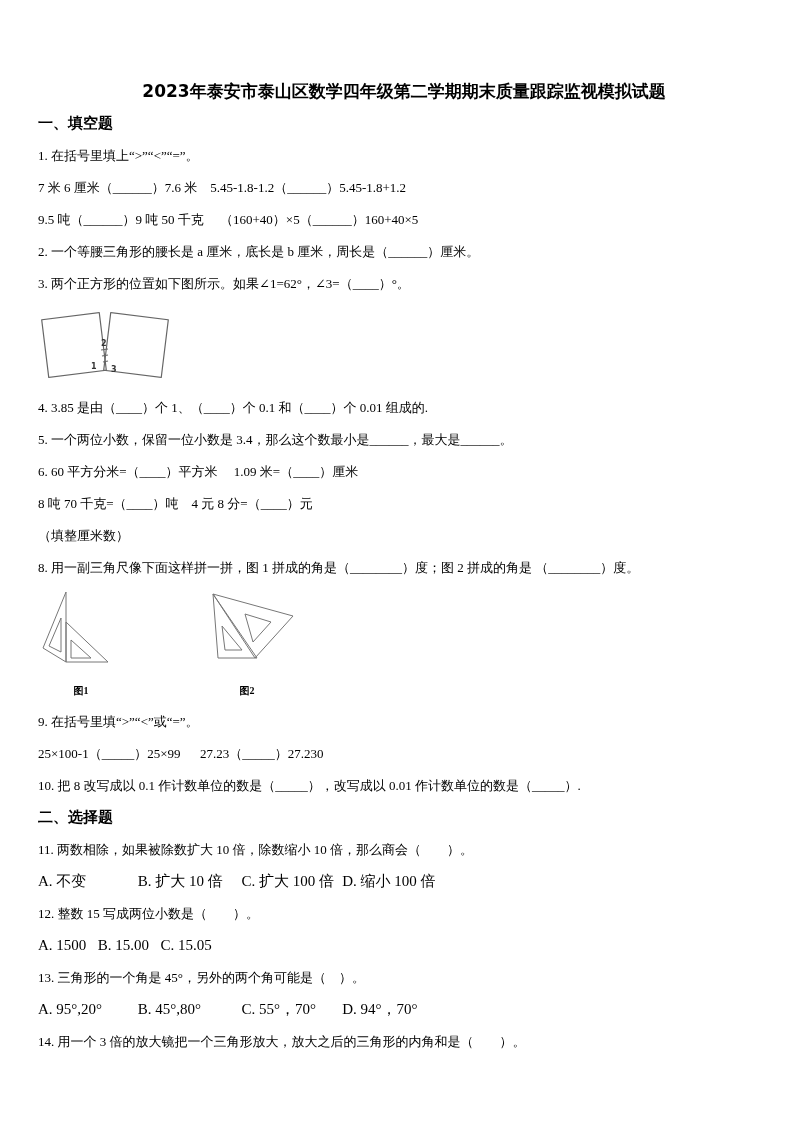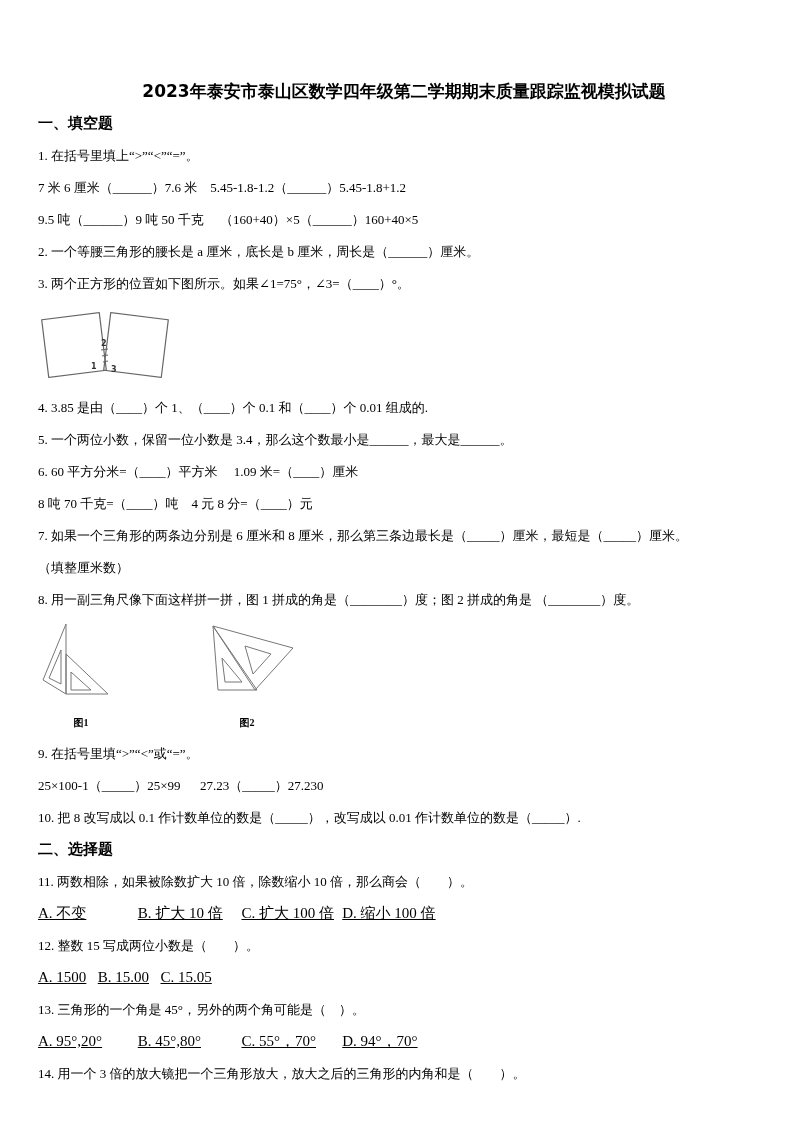--- a/index.html
+++ b/index.html
@@ -13,21 +13,21 @@
     font-family:"DejaVu Sans","Liberation Sans",sans-serif;
     font-weight:bold;font-size:17px;line-height:22px;
     text-align:center;margin:0 0 12px 0;
   }
   .heading{
     font-family:"DejaVu Sans","Liberation Sans",sans-serif;
     font-weight:bold;font-size:15px;line-height:19px;margin:0 0 13px 0;
   }
   .ln{font-size:13px;line-height:19px;margin:12px 0 13px 0;white-space:pre-wrap;}
   .opts{margin:0 0 13px 0;font-size:15px;line-height:19px;}
-  .opts .o{display:inline-block;white-space:pre;text-decoration:underline;}
+  .opts .o{display:inline-block;white-space:pre;}
   .opts.wide .o:nth-child(1){width:96px;}
   .opts.wide .o:nth-child(2){width:100px;}
   .opts.wide .o:nth-child(3){width:97px;}
   .opts.narrow .o:nth-child(1){width:56px;}
   .opts.narrow .o:nth-child(2){width:59px;}
   .fig-squares{margin:2px 0 6px 3px;}
   .fig-row{margin:2px 0 6px 2px;display:flex;align-items:flex-start;}
   .figbox{display:inline-block;text-align:center;}
   .figbox.second{margin-left:75px;}
   .figcap{font-size:10px;line-height:18px;margin-top:18px;font-weight:bold;}
@@ -44,42 +44,41 @@
   <div class="title">2023年泰安市泰山区数学四年级第二学期期末质量跟踪监视模拟试题</div>
 
   <div class="heading">一、填空题</div>
 
   <div class="ln">1. 在括号里填上“&gt;”“&lt;”“=”。</div>
   <div class="ln">7 米 6 厘米（______）7.6 米    5.45-1.8-1.2（______）5.45-1.8+1.2</div>
   <div class="ln">9.5 吨（______）9 吨 50 千克     （160+40）×5（______）160+40×5</div>
 
   <div class="ln">2. 一个等腰三角形的腰长是 a 厘米，底长是 b 厘米，周长是（______）厘米。</div>
 
-  <div class="ln">3. 两个正方形的位置如下图所示。如果∠1=75°，∠3=（____）°。</div>
+  <div class="ln">3. 两个正方形的位置如下图所示。如果∠1=62°，∠3=（____）°。</div>
 
   <div class="fig-squares">
     <svg width="130" height="80" viewBox="0 0 130 80">
       <g class="sketch">
         <rect x="4" y="10" width="58" height="58" transform="rotate(-7 33 39)"></rect>
         <rect x="66" y="10" width="58" height="58" transform="rotate(7 95 39)"></rect>
         <line x1="60" y1="44" x2="67" y2="43"></line>
         <line x1="61" y1="50" x2="67" y2="49"></line>
         <line x1="62" y1="56" x2="67" y2="55"></line>
       </g>
       <text class="figdigit" x="50" y="63">1</text>
       <text class="figdigit" x="60" y="40">2</text>
       <text class="figdigit" x="70" y="66">3</text>
     </svg>
   </div>
 
   <div class="ln">4. 3.85 是由（____）个 1、（____）个 0.1 和（____）个 0.01 组成的.</div>
   <div class="ln">5. 一个两位小数，保留一位小数是 3.4，那么这个数最小是______，最大是______。</div>
   <div class="ln">6. 60 平方分米=（____）平方米     1.09 米=（____）厘米</div>
   <div class="ln">8 吨 70 千克=（____）吨    4 元 8 分=（____）元</div>
-  <div class="ln">7. 如果一个三角形的两条边分别是 6 厘米和 8 厘米，那么第三条边最长是（_____）厘米，最短是（_____）厘米。</div>
   <div class="ln">（填整厘米数）</div>
   <div class="ln">8. 用一副三角尺像下面这样拼一拼，图 1 拼成的角是（________）度；图 2 拼成的角是 （________）度。</div>
 
   <div class="fig-row">
     <div class="figbox">
       <svg width="82" height="74" viewBox="0 0 82 74">
         <g class="sketch2">
           <polygon points="26,2 3,58 26,72"></polygon>
           <polygon points="21,28 9,56 21,62"></polygon>
           <polygon points="26,32 68,72 26,72"></polygon>

